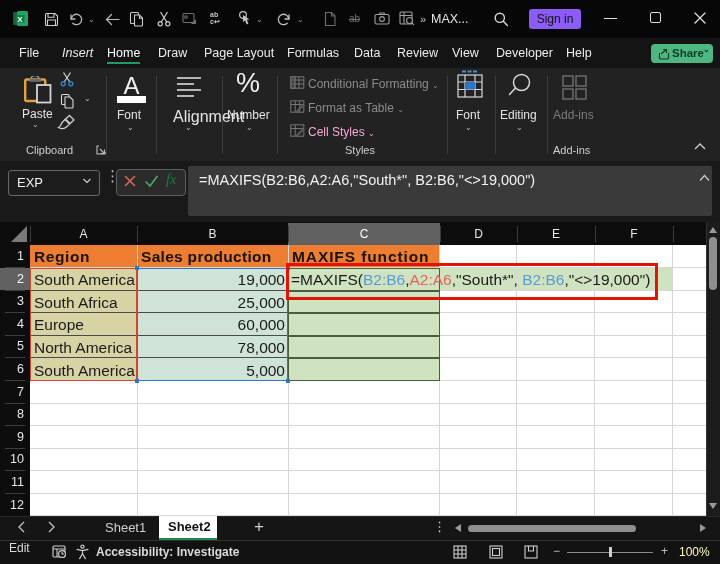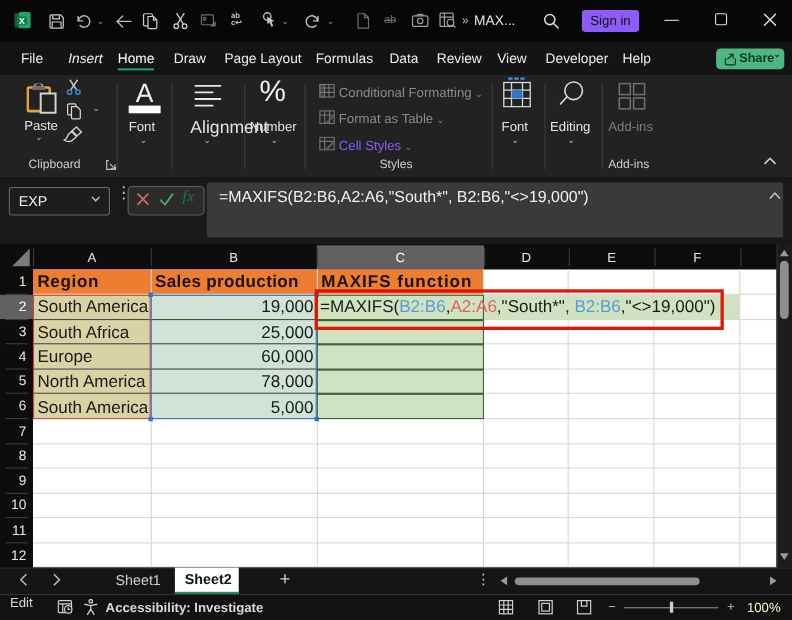--- a/index.html
+++ b/index.html
@@ -252,21 +252,21 @@
     </svg>
   </div>
   <div class="abs" style="left:308px;top:33px;font-size:12px;color:#8b8b8b;">Format as Table <span style="font-size:8px;">⌄</span></div>
   <div class="abs" style="left:290px;top:56px;opacity:.55;">
     <svg width="15" height="13" viewBox="0 0 15 13" fill="none" stroke="#bbb" stroke-width="1">
       <rect x="0.8" y="0.8" width="13" height="11.4"></rect>
       <path d="M0.8 4.5 h13 M5.2 0.8 v11.4"></path>
       <path d="M7 13 L14.5 5.5 l-1.5-1.5 L5.5 11.5 z" fill="#888" stroke="none"></path>
     </svg>
   </div>
-  <div class="abs" style="left:308px;top:57px;font-size:12px;color:#8b5cf6;">Cell Styles <span style="font-size:8px;">⌄</span></div>
+  <div class="abs" style="left:308px;top:57px;font-size:12px;color:#f9a8d4;">Cell Styles <span style="font-size:8px;">⌄</span></div>
   <div class="abs glabel" style="left:345px;top:76px;">Styles</div>
 
   <div class="abs" style="left:457px;top:2px;">
     <svg width="26" height="28" viewBox="0 0 26 28" fill="none" stroke="#d9d9d9" stroke-width="1.2">
       <path d="M5 1.5 h15" stroke="#4a90d9" stroke-width="2" stroke-dasharray="4 1.5"></path>
       <rect x="1" y="5" width="24" height="22"></rect>
       <path d="M1 12 h24 M1 19.5 h24 M8 5 v22 M18 5 v22"></path>
       <rect x="8" y="12" width="10" height="7.5" fill="#2e75c9" stroke="none"></rect>
     </svg>
   </div>

